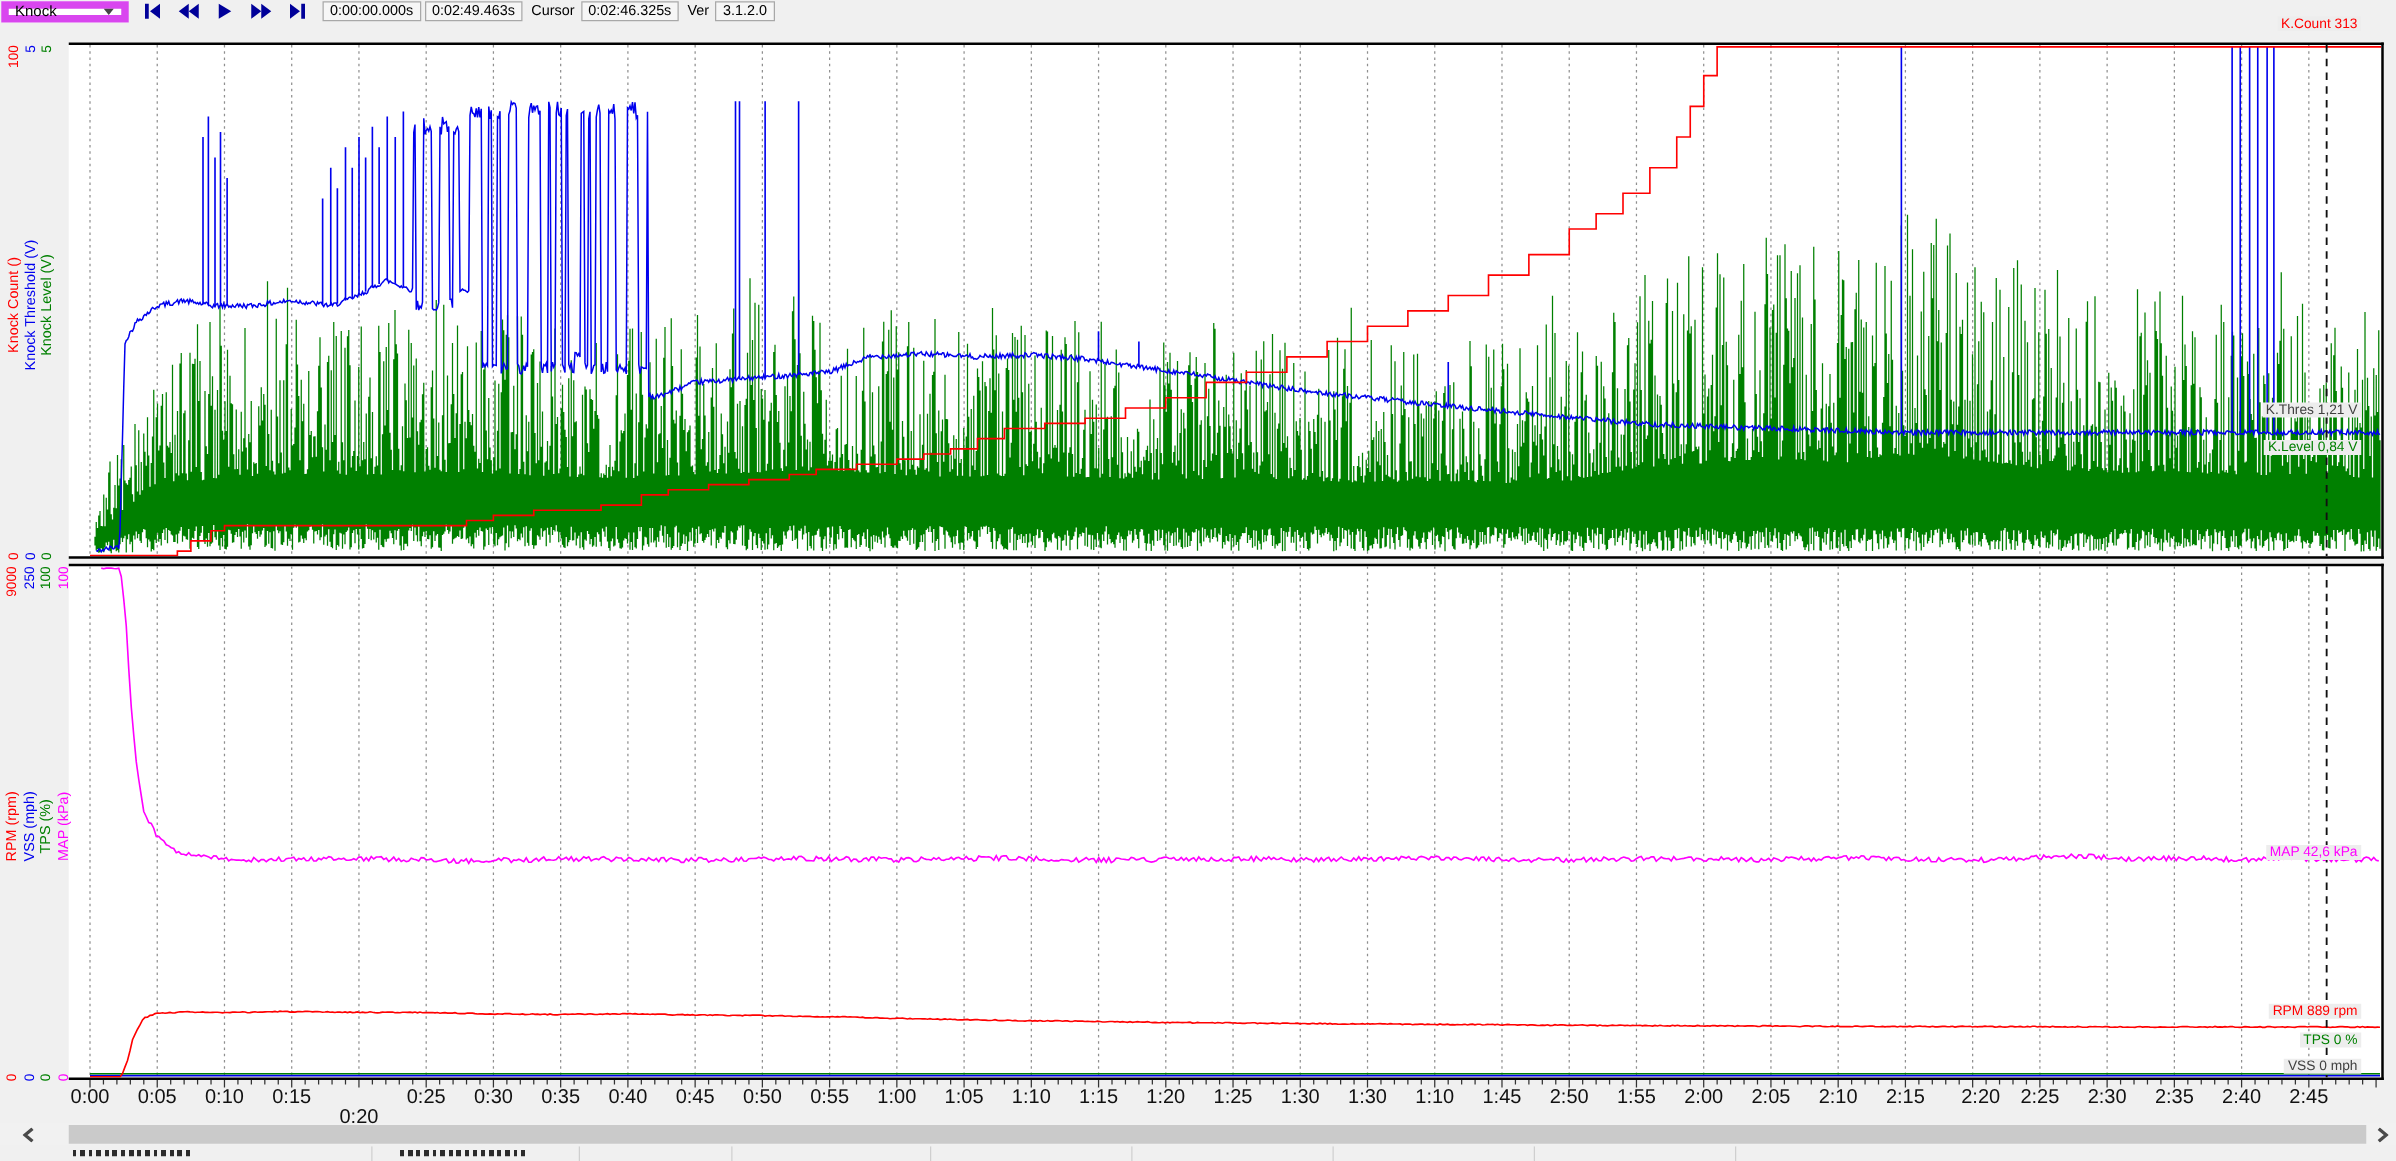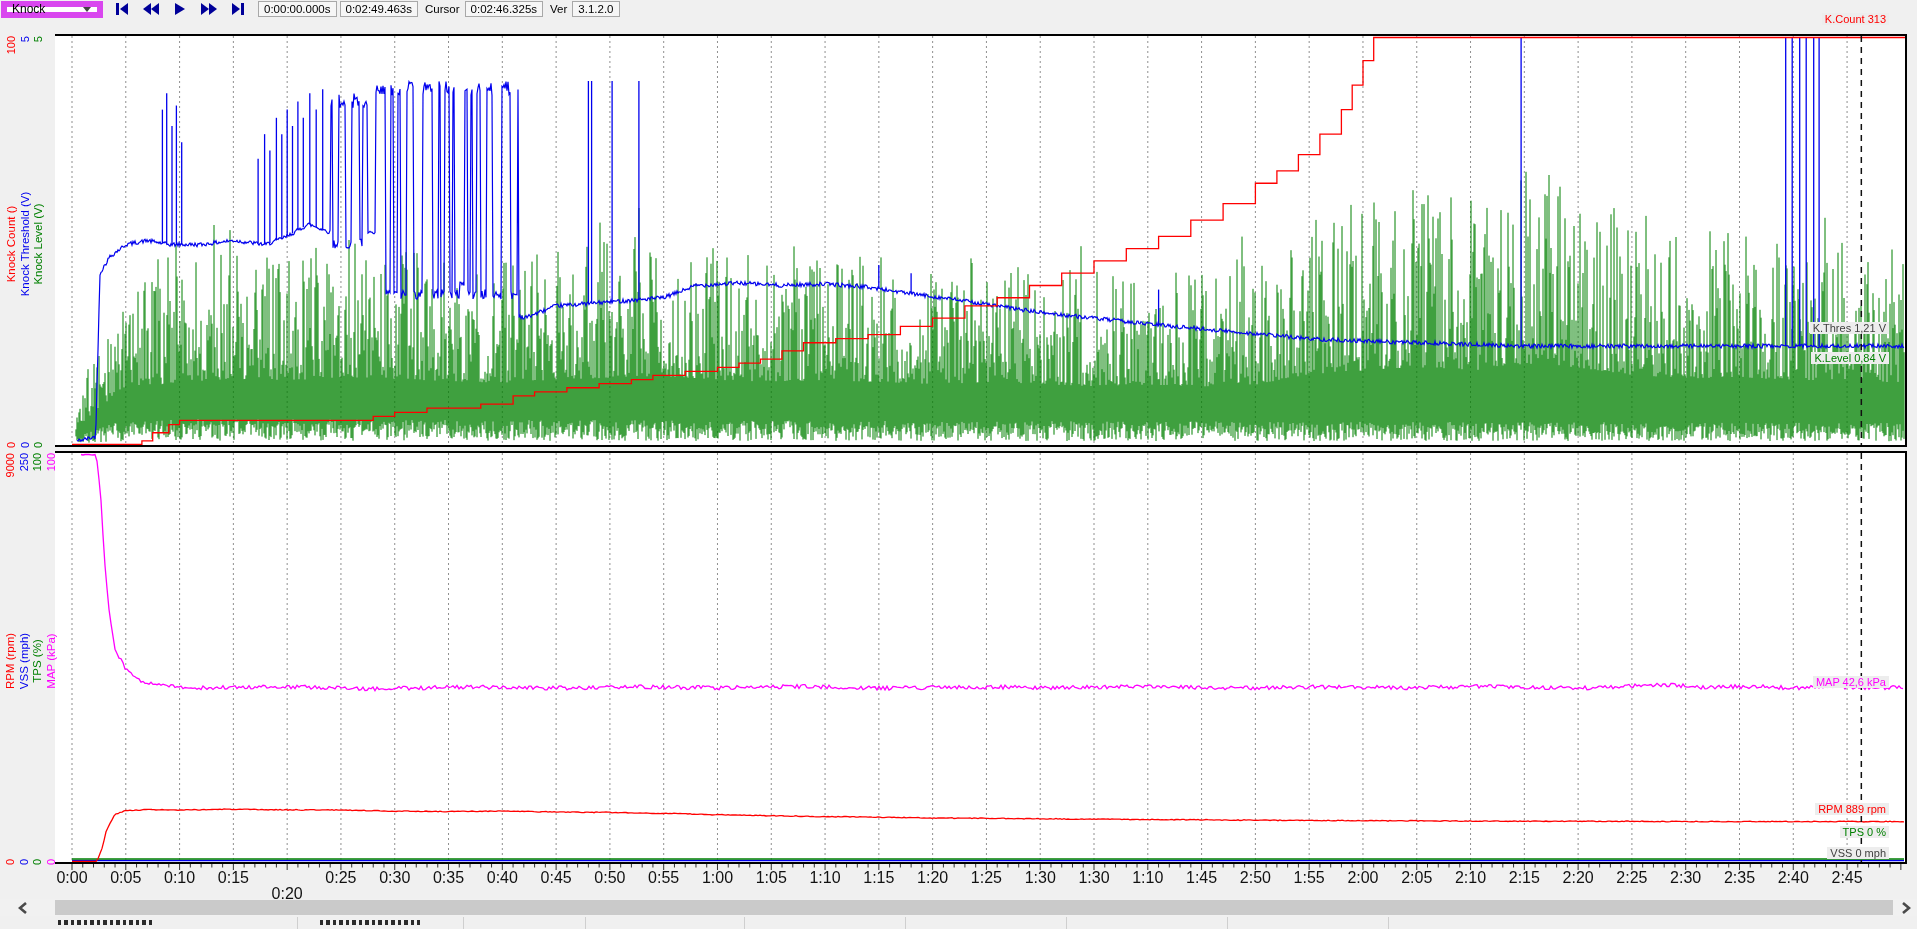--- a/index.html
+++ b/index.html
@@ -439,21 +439,21 @@
     <span class="xlab" style="left: 1018.22px; top: 869px;">1:30</span>
     <span class="xlab" style="left: 1072.01px; top: 869px;">1:30</span>
     <span class="xlab" style="left: 1125.8px; top: 869px;">1:10</span>
     <span class="xlab" style="left: 1179.59px; top: 869px;">1:45</span>
     <span class="xlab" style="left: 1233.38px; top: 869px;">2:50</span>
     <span class="xlab" style="left: 1287.17px; top: 869px;">1:55</span>
     <span class="xlab" style="left: 1340.96px; top: 869px;">2:00</span>
     <span class="xlab" style="left: 1394.75px; top: 869px;">2:05</span>
     <span class="xlab" style="left: 1448.54px; top: 869px;">2:10</span>
     <span class="xlab" style="left: 1502.33px; top: 869px;">2:15</span>
-    <span class="xlab" style="left: 1556.12px; top: 869px;">2:20</span>
+    <span class="xlab" style="left: 1556.12px; top: 869px; text-align: right;">2:20</span>
     <span class="xlab" style="left: 1609.91px; top: 869px;">2:25</span>
     <span class="xlab" style="left: 1663.7px; top: 869px;">2:30</span>
     <span class="xlab" style="left: 1717.49px; top: 869px;">2:35</span>
     <span class="xlab" style="left: 1771.28px; top: 869px;">2:40</span>
     <span class="xlab" style="left: 1825.07px; top: 869px;">2:45</span>
   </div>
 
 <div class="scrollbar">
   <span class="sb-arrow" id="sb-left">
     <svg width="10" height="12" viewBox="0 0 10 12">

